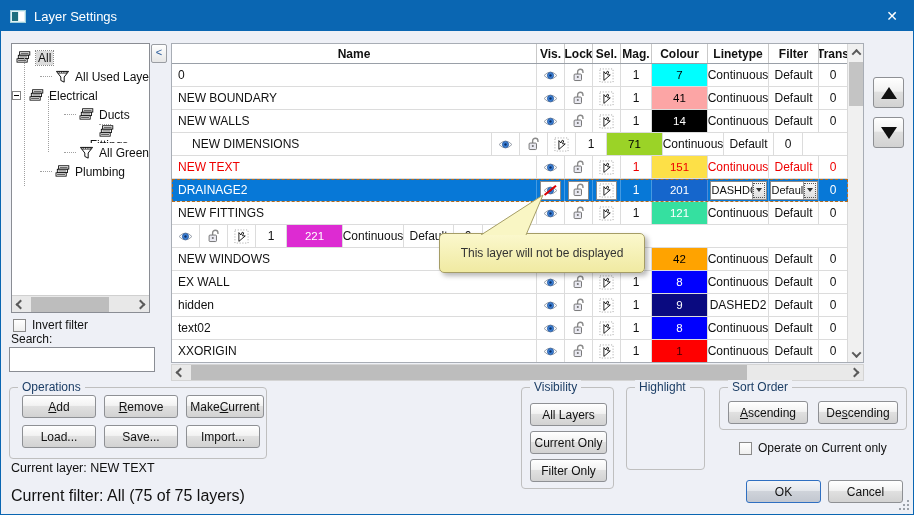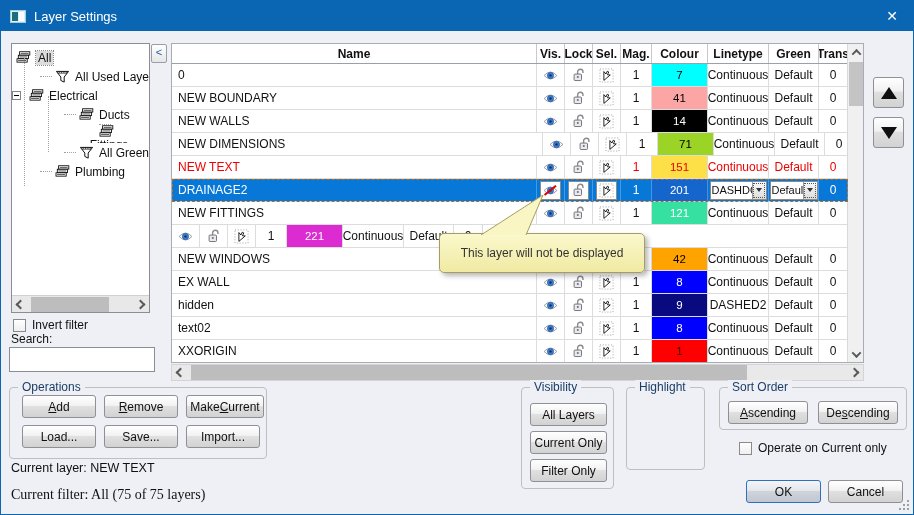--- a/index.html
+++ b/index.html
@@ -85,21 +85,21 @@
   .vis-col{display:flex;flex-direction:column;gap:5px;margin:15px 0 0 8px;}
   .vis-col .btn{width:77px;height:23px;}
   .radio-col{display:flex;flex-direction:column;gap:11px;margin:14px 0 0 10px;}
   .radio-line{display:flex;align-items:center;gap:5px;}
   .radio{width:13px;height:13px;border-radius:50%;border:1px solid #8f8f8f;background:radial-gradient(circle at 35% 30%,#fff,#e4e4e4);position:relative;flex:none;}
   .radio.sel::after{content:'';position:absolute;left:3px;top:3px;width:5px;height:5px;border-radius:50%;background:#49617f;}
   .sort-row{display:flex;gap:10px;margin:13px 0 0 8px;}
   .sort-row .btn{width:80px;height:23px;}
   
   .status1{position:absolute;left:10px;top:460px;font-size:12.5px;}
-  .status2{position:absolute;left:10px;top:486px;font-size:14px;font-family:Liberation Serif, serif;}
+  .status2{position:absolute;left:10px;top:486px;font-size:16px;}
   .ok-btn{position:absolute;left:745px;top:479px;width:75px;height:23px;border:1px solid #2f6fc1;
      background:linear-gradient(180deg,#f4f5f7 0%,#e4e7ec 45%,#cfd3da 50%,#c2c7d0 100%);}
   .cancel-btn{position:absolute;left:827px;top:479px;width:75px;height:23px;}
   .grip{position:absolute;right:4px;bottom:4px;width:10px;height:10px;}
   .grip i{position:absolute;width:2px;height:2px;background:#9aa0a8;}
 </style>
 </head>
 <body>
 
 <div class="dialog">
@@ -227,21 +227,21 @@
   <div class="table-wrap">
     <div class="grid">
       <div class="thead" id="thead">
           <span class="th" style="width: 365px;">Name</span>
           <span class="th" style="width: 28px;">Vis.</span>
           <span class="th" style="width: 28px;">Lock</span>
           <span class="th" style="width: 28px;">Sel.</span>
           <span class="th" style="width: 31px;">Mag.</span>
           <span class="th" style="width: 56px;">Colour</span>
           <span class="th" style="width: 61px;">Linetype</span>
-          <span class="th" style="width: 50px;">Green</span>
+          <span class="th" style="width: 50px;">Filter</span>
           <span class="th" style="width: 29px;">Trans</span>
         </div>
       <div id="tbody">
           <div class="trow">
             <div class="td name" style="width: 365px;">0</div>
             <div class="td" style="width: 28px;">
               <span style="display: flex;">
                 <svg width="15" height="11" viewBox="0 0 16 12">
                   <path d="M1 6 Q8 -1.5 15 6 Q8 13.5 1 6 Z" fill="#fff" stroke="#8f97a3" stroke-width="1"></path>
                   <circle cx="8" cy="6" r="3.4" fill="#3a7fd6" stroke="#1d4f94" stroke-width="0.8"></circle>
@@ -334,21 +334,21 @@
                 </svg>
               </span>
             </div>
             <div class="td" style="width: 31px;">1</div>
             <div class="td swatch" style="width: 56px; background: rgb(0, 0, 0); color: rgb(255, 255, 255);">14</div>
             <div class="td" style="width: 61px;">Continuous</div>
             <div class="td" style="width: 50px;">Default</div>
             <div class="td" style="width: 29px;">0</div>
           </div>
           <div class="trow">
-            <div class="td name" style="width: 371px;">NEW DIMENSIONS</div>
+            <div class="td name" style="width: 306px; margin-left: 14px;">NEW DIMENSIONS</div>
             <div class="td" style="width: 28px;">
               <span style="display: flex;">
                 <svg width="15" height="11" viewBox="0 0 16 12">
                   <path d="M1 6 Q8 -1.5 15 6 Q8 13.5 1 6 Z" fill="#fff" stroke="#8f97a3" stroke-width="1"></path>
                   <circle cx="8" cy="6" r="3.4" fill="#3a7fd6" stroke="#1d4f94" stroke-width="0.8"></circle>
                   <circle cx="8" cy="6" r="1.3" fill="#0c2f63"></circle>
                 </svg>
               </span>
             </div>
             <div class="td" style="width: 28px;">

